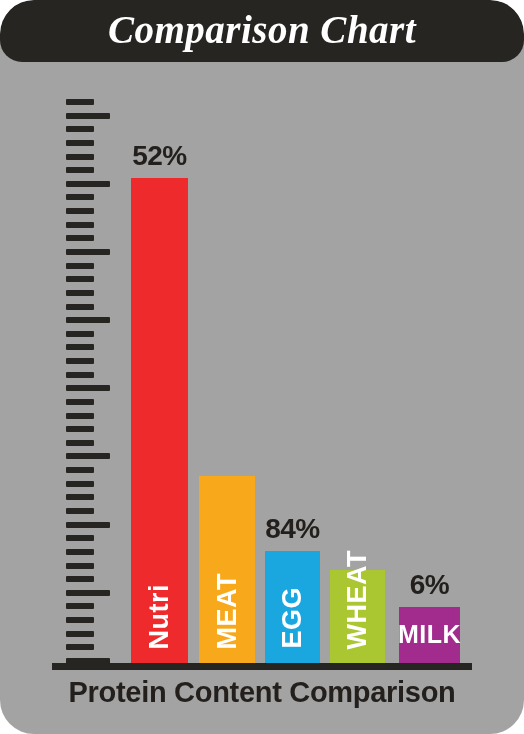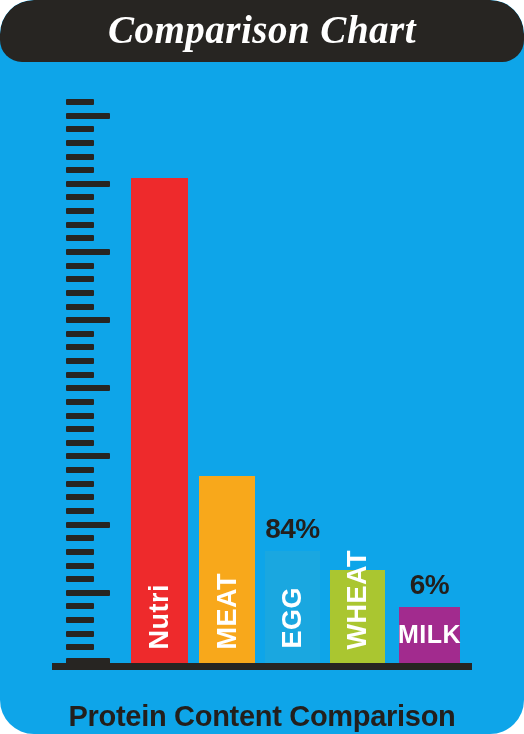--- a/index.html
+++ b/index.html
@@ -12,21 +12,21 @@
     height: 734px;
     font-family: "Liberation Sans", sans-serif;
     overflow: hidden;
   }
 
   .card {
     position: relative;
     width: 524px;
     height: 734px;
     box-sizing: border-box;
-    background: #0ea5e9;
+    background: #a3a3a3;
     border-radius: 34px;
     overflow: hidden;
   }
 
   
   .header-bar {
     position: absolute;
     left: 0;
     top: 0;
     width: 524px;
@@ -136,21 +136,20 @@
     text-align: center;
   }
 
   
   .footer {
     position: absolute;
     left: 0;
     top: 676px;
     width: 524px;
     text-align: center;
-    margin-top: 24px;
   }
   .footer-text {
     font-size: 29px;
     font-weight: bold;
     color: #231f1c;
     letter-spacing: -0.3px;
     white-space: nowrap;
   }
 </style>
 </head>
@@ -207,20 +206,21 @@
         <div class="tick minor" style="top: 531.732px;"></div>
         <div class="tick minor" style="top: 545.366px;"></div>
         <div class="tick major" style="top: 559px;"></div>
       </div>
 
     <div class="bars" id="bars">
         <div class="bar-group" style="left: 131px; width: 57px; height: 485px;">
           <div class="bar" style="background: rgb(238, 42, 44);">
             <div class="bar-label vertical">Nutri</div>
           </div>
+          <div class="bar-value">52%</div>
         </div>
         <div class="bar-group" style="left: 199px; width: 56px; height: 187px;">
           <div class="bar" style="background: rgb(248, 168, 27);">
             <div class="bar-label vertical">MEAT</div>
           </div>
         </div>
         <div class="bar-group" style="left: 265px; width: 55px; height: 112px;">
           <div class="bar" style="background: rgb(26, 167, 224);">
             <div class="bar-label vertical">EGG</div>
           </div>

